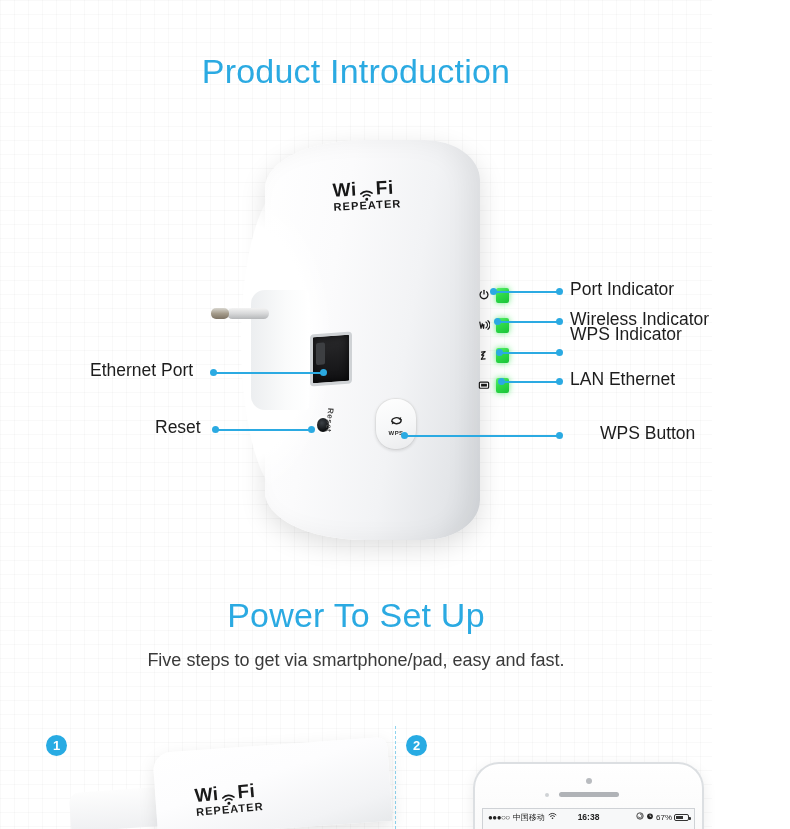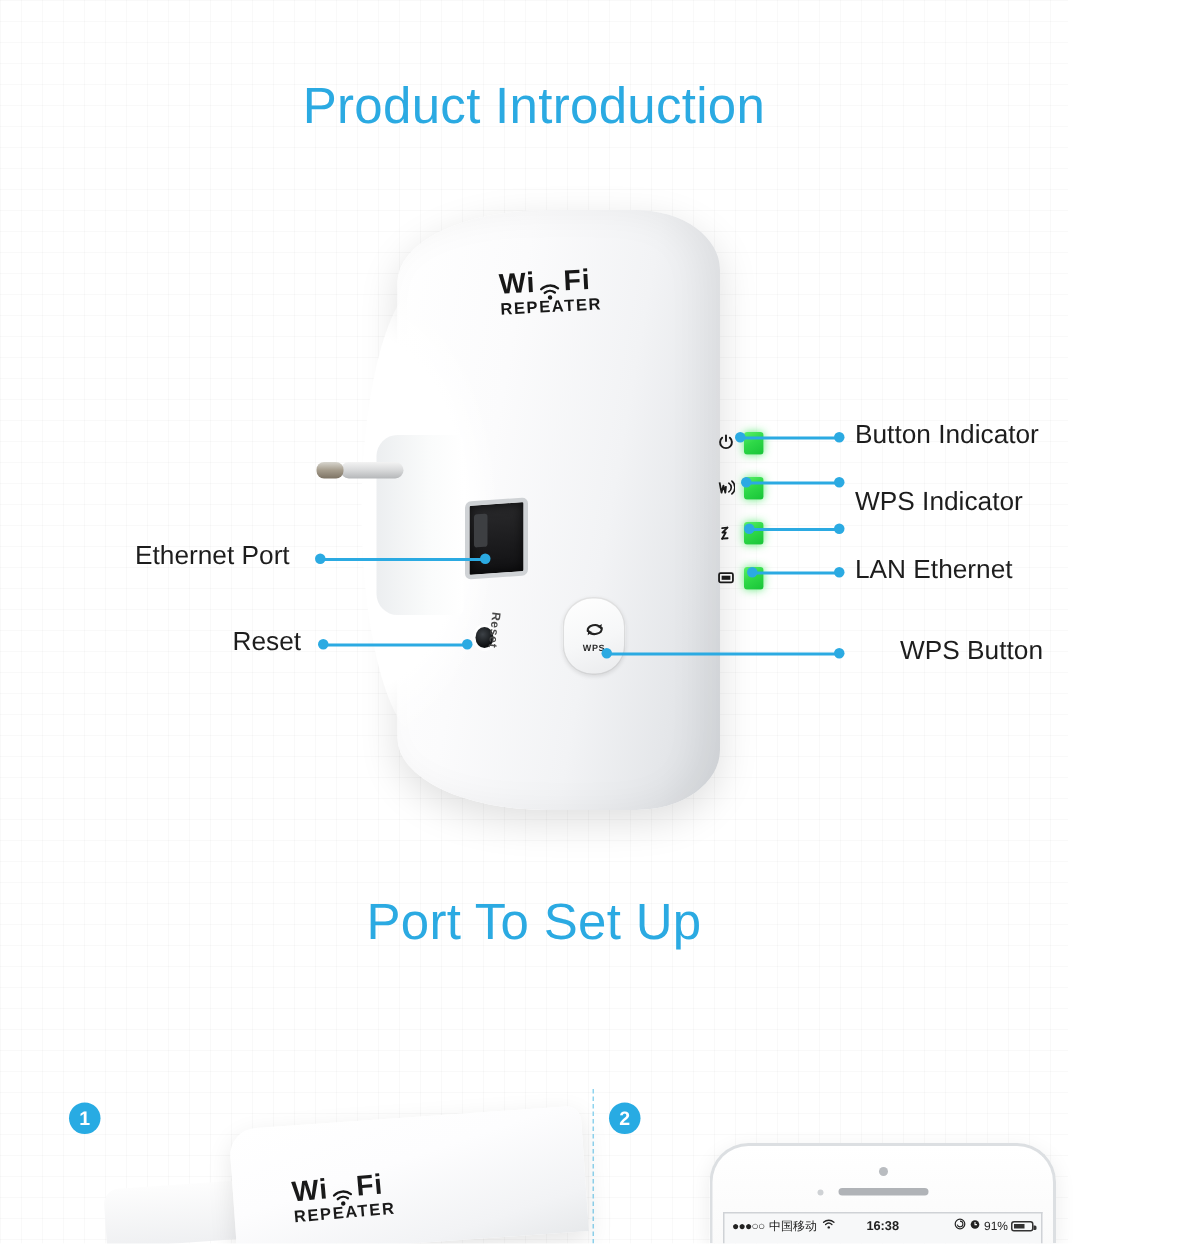--- a/index.html
+++ b/index.html
@@ -456,25 +456,26 @@
         </span>
         <span class="led-lamp"></span>
       </div>
 
     </div>
   </div>
 
   <div class="lead" style="left:494px; top:291px; width:68px;"></div>
   <div class="dot" style="left:490px; top:288px;"></div>
   <div class="dot" style="left:556px; top:288px;"></div>
-  <div class="callout" style="left:570px; top:279px;">Button Indicator</div>
+  <div class="callout" style="left:570px; top:279px;">Port Indicator</div>
 
   <div class="lead" style="left:498px; top:321px; width:64px;"></div>
   <div class="dot" style="left:494px; top:318px;"></div>
   <div class="dot" style="left:556px; top:318px;"></div>
+  <div class="callout" style="left:570px; top:309px;">Wireless Indicator</div>
 
   <div class="lead" style="left:500px; top:352px; width:62px;"></div>
   <div class="dot" style="left:496px; top:349px;"></div>
   <div class="dot" style="left:556px; top:349px;"></div>
   <div class="callout" style="left:570px; top:324px;">WPS Indicator</div>
 
   <div class="lead" style="left:502px; top:381px; width:60px;"></div>
   <div class="dot" style="left:498px; top:378px;"></div>
   <div class="dot" style="left:556px; top:378px;"></div>
   <div class="callout" style="left:570px; top:369px;">LAN Ethernet</div>
@@ -487,22 +488,23 @@
   <div class="lead" style="left:214px; top:372px; width:110px;"></div>
   <div class="dot" style="left:210px; top:369px;"></div>
   <div class="dot" style="left:320px; top:369px;"></div>
   <div class="callout" style="left:90px; top:360px;">Ethernet Port</div>
 
   <div class="lead" style="left:216px; top:429px; width:96px;"></div>
   <div class="dot" style="left:212px; top:426px;"></div>
   <div class="dot" style="left:308px; top:426px;"></div>
   <div class="callout" style="left:155px; top:417px;">Reset</div>
 
-  <div class="title-main" id="title-easy">Port To Set Up</div>
-
+  <div class="title-main" id="title-easy">Power To Set Up</div>
+
+  <div class="subtitle">Five steps to get via smartphone/pad, easy and fast.</div>
 
   <div class="divider-dashed"></div>
 
   <div class="step-badge" style="left:46px; top:735px;">1</div>
   <div id="step1-sidepanel"></div>
   <div id="step1-device"></div>
   <div id="step1-brand" class="brand" style="left:195px; top:782px;">
     <div class="b-line1">
       <span>Wi</span>
       <span class="wifi-glyph">
@@ -541,21 +543,21 @@
               <circle cx="5" cy="5" r="4" stroke="#222" stroke-width="1" fill="none"></circle>
               <path d="M5 2.6 a2.4 2.4 0 1 1 -2.3 3" stroke="#222" stroke-width="0.9" fill="none"></path>
             </svg>
           </span>
           <span>
             <svg viewBox="0 0 10 10" width="8" height="8">
               <circle cx="5" cy="5.4" r="3.6" fill="#222"></circle>
               <path d="M5 3.3 v2.2 h1.6" stroke="#fff" stroke-width="0.9" fill="none"></path>
             </svg>
           </span>
-          <span>91%</span>
+          <span>67%</span>
           <span class="batt">
               <i></i>
             </span>
         </span>
       </div>
     </div>
   </div>
 
 </div>
 

